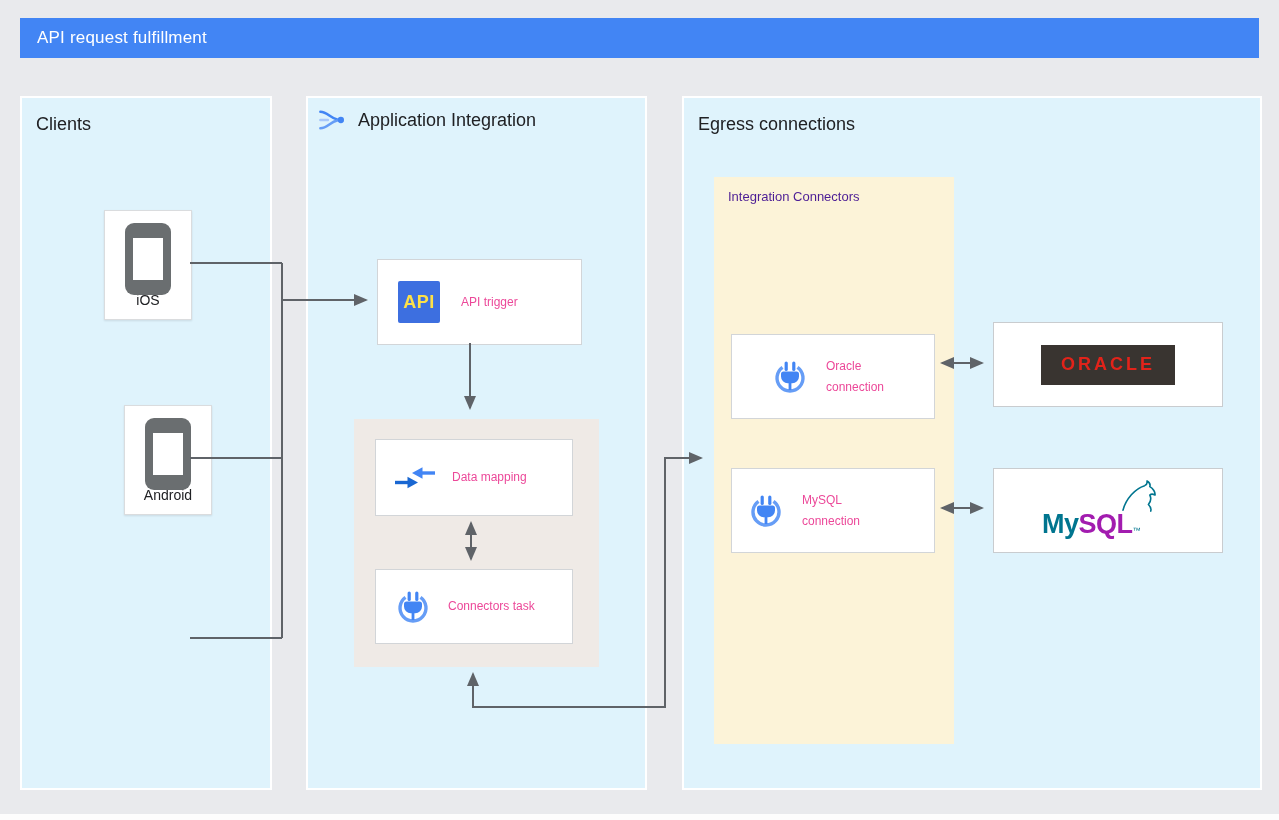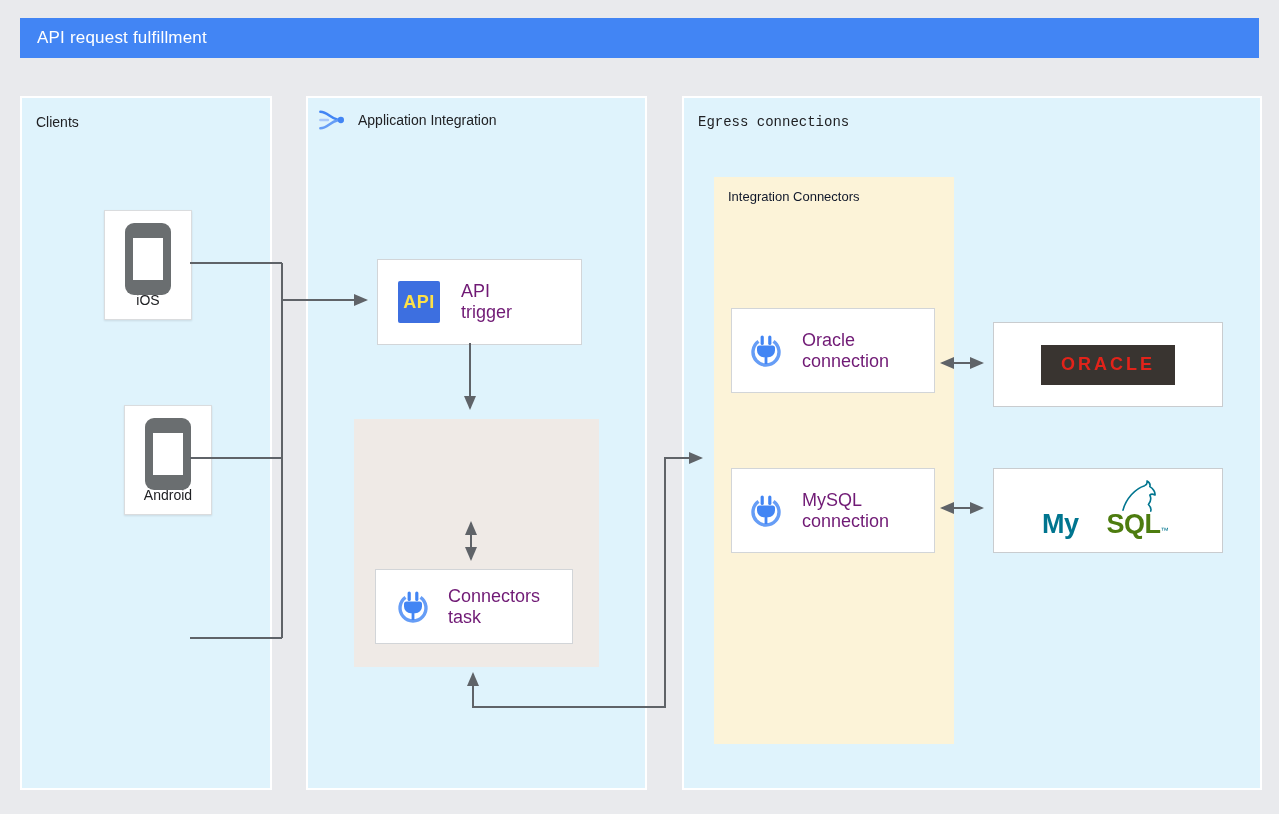--- a/index.html
+++ b/index.html
@@ -10,21 +10,21 @@
   
   .banner{position:absolute;left:20px;top:18px;width:1239px;height:40px;background:#4285F4;
           display:flex;align-items:center;box-sizing:border-box;padding-left:17px;}
   .banner span{color:#FFFFFF;font-size:17px;letter-spacing:.2px;}
 
   
   .panel{position:absolute;top:96px;height:694px;background:#DFF3FC;border:2px solid #FFFFFF;box-sizing:border-box;}
   .panel.clients{left:20px;width:252px;}
   .panel.appint{left:306px;width:341px;}
   .panel.egress{left:682px;width:580px;}
-  .panel-label{position:absolute;font-size:14px;color:#202124;}
+  .panel-label{position:absolute;font-size:18px;color:#202124;}
 
   .appint-header{position:absolute;left:10px;top:8px;display:flex;align-items:center;}
   .appint-header svg{width:28px;height:28px;}
   .appint-header .panel-label{position:static;margin-left:12px;}
 
   
   .card{position:absolute;left:82px;width:88px;height:110px;background:#FFFFFF;border:1px solid #DADCDE;
         box-shadow:0 1px 2px rgba(0,0,0,.10);box-sizing:border-box;display:flex;flex-direction:column;
         align-items:center;justify-content:flex-end;}
   .card .card-label{font-size:14px;color:#202124;margin-bottom:11px;}
@@ -33,57 +33,57 @@
   .phone .screen{position:absolute;left:8px;top:15px;width:30px;height:42px;background:#FFFFFF;}
   .laptop{position:absolute;top:20px;left:50%;transform:translateX(-50%);width:64px;height:46px;}
   .laptop .lscreen{position:absolute;left:6px;top:0;width:52px;height:38px;border:4px solid #6A6E70;
                    border-radius:2px;background:#FFFFFF;box-sizing:border-box;}
   .laptop .lbase{position:absolute;left:0;bottom:0;width:64px;height:8px;background:#6A6E70;border-radius:1px;}
   .laptop .lnotch{position:absolute;left:25px;bottom:3px;width:14px;height:3px;background:#FFFFFF;border-radius:1px;}
 
   
   .step{position:absolute;background:#FFFFFF;border:1px solid #D2D5D8;box-sizing:border-box;
         display:flex;align-items:center;}
-  .step .step-label{font-size:18px;color:#701a75;line-height:21px;}
+  .step .step-label{font-size:12px;color:#ec4899;line-height:21px;}
 
   .api-trigger{left:69px;top:161px;width:205px;height:86px;}
   .api-trigger .api-badge{width:42px;height:42px;margin-left:20px;background:#3D6FE0;border-radius:2px;
         display:flex;align-items:center;justify-content:center;}
   .api-badge span{color:#fde047;font-family:Liberation Sans, sans-serif;
         font-weight:bold;font-size:18px;letter-spacing:.5px;}
   .api-trigger .step-label{margin-left:21px;width:72px;}
 
   .grayzone{position:absolute;left:46px;top:321px;width:245px;height:248px;background:#EFEAE6;}
   .data-mapping{left:21px;top:20px;width:198px;height:77px;}
   .data-mapping svg{margin-left:17px;}
   .data-mapping .step-label{margin-left:15px;}
   .connectors-task{left:21px;top:150px;width:198px;height:75px;}
   .connectors-task svg{margin-left:17px;}
   .connectors-task .step-label{margin-left:15px;width:92px;}
 
   
   .yellowzone{position:absolute;left:30px;top:79px;width:240px;height:567px;background:#FCF3D8;}
-  .yellowzone .zone-label{position:absolute;left:14px;top:12px;font-size:13px;color:#0f172a;}
+  .yellowzone .zone-label{position:absolute;left:14px;top:12px;font-size:13px;color:#4c1d95;}
   .conn-box{left:17px;width:204px;height:85px;}
   .conn-box svg{margin-left:14px;flex:0 0 auto;}
   .conn-box .step-label{margin-left:16px;width:96px;}
-  .oracle-conn{top:131px;}
+  .oracle-conn{top:157px;padding-left:24px;}
   .mysql-conn{top:291px;}
 
   .logo-box{position:absolute;left:309px;width:230px;height:85px;background:#FFFFFF;border:1px solid #C9CCCF;
         box-sizing:border-box;display:flex;align-items:center;justify-content:center;}
   .oracle-logo-box{top:224px;}
   .mysql-logo-box{top:370px;}
   .oracle-badge{width:134px;height:40px;background:#393430;display:flex;align-items:center;justify-content:center;}
   .oracle-badge span{color:#E2231A;font-size:18px;font-weight:bold;letter-spacing:3px;}
   .mysql-wordmark{position:relative;width:132px;height:62px;}
   .mysql-wordmark svg{position:absolute;right:14px;top:0;}
   .mysql-text{position:absolute;left:0;bottom:2px;font-size:27px;font-weight:bold;letter-spacing:-.5px;}
   .mysql-text .my{color:#00758F;}
-  .mysql-text .sql{color:#4d7c0f;margin-left:28px;}
+  .mysql-text .sql{color:#a21caf;}
   .mysql-text .tm{font-size:8px;font-weight:normal;color:#00758F;vertical-align:baseline;}
 
   
   .wires{position:absolute;left:0;top:0;width:1279px;height:820px;pointer-events:none;}
 </style>
 </head>
 <body>
 
 <div class="canvas">
 
@@ -122,36 +122,45 @@
     </div>
 
     <div class="step api-trigger">
       <div class="api-badge">
         <span>API</span>
       </div>
       <div class="step-label">API trigger</div>
     </div>
 
     <div class="grayzone">
+      <div class="step data-mapping">
+        <svg width="44" height="28" viewBox="0 0 44 28">
+          <line x1="2" y1="18.5" x2="15" y2="18.5" stroke="#1967D2" stroke-width="3.4"></line>
+          <polygon points="14.5,12.8 25,18.5 14.5,24.2" fill="#1967D2"></polygon>
+          <line x1="42" y1="9" x2="29" y2="9" stroke="#4285F4" stroke-width="3.4"></line>
+          <polygon points="29.5,3.3 19,9 29.5,14.7" fill="#4285F4"></polygon>
+        </svg>
+        <div class="step-label">Data mapping</div>
+      </div>
 
       <div class="step connectors-task">
         <svg width="40" height="40" viewBox="0 0 40 40">
           <path d="M27.5 10.4 A13 13 0 1 1 12.5 10.4" stroke="#669DF6" stroke-width="3.4" fill="none"></path>
           <rect x="14.6" y="4.5" width="3.2" height="9.5" rx="1.6" fill="#4285F4"></rect>
           <rect x="22.2" y="4.5" width="3.2" height="9.5" rx="1.6" fill="#4285F4"></rect>
           <path d="M13.5 14.5 h13 a2.5 2.5 0 0 1 2.5 2.5 v2.5 a6.8 6.8 0 0 1 -6.8 6.8 h-4.4 a6.8 6.8 0 0 1 -6.8 -6.8 v-2.5 a2.5 2.5 0 0 1 2.5 -2.5 z" fill="#4285F4"></path>
           <rect x="18.6" y="26" width="2.8" height="7" fill="#4285F4"></rect>
         </svg>
         <div class="step-label">Connectors task</div>
       </div>
     </div>
   </div>
 
   <div class="panel egress">
-    <div class="panel-label" style="left:14px;top:16px;font-family:Liberation Mono, monospace;">Egress connections</div>
+    <div class="panel-label" style="left:14px;top:16px;">Egress connections</div>
 
     <div class="yellowzone">
       <div class="zone-label">Integration Connectors</div>
 
       <div class="step conn-box oracle-conn">
         <svg width="40" height="40" viewBox="0 0 40 40">
           <path d="M27.5 10.4 A13 13 0 1 1 12.5 10.4" stroke="#669DF6" stroke-width="3.4" fill="none"></path>
           <rect x="14.6" y="4.5" width="3.2" height="9.5" rx="1.6" fill="#4285F4"></rect>
           <rect x="22.2" y="4.5" width="3.2" height="9.5" rx="1.6" fill="#4285F4"></rect>
           <path d="M13.5 14.5 h13 a2.5 2.5 0 0 1 2.5 2.5 v2.5 a6.8 6.8 0 0 1 -6.8 6.8 h-4.4 a6.8 6.8 0 0 1 -6.8 -6.8 v-2.5 a2.5 2.5 0 0 1 2.5 -2.5 z" fill="#4285F4"></path>

